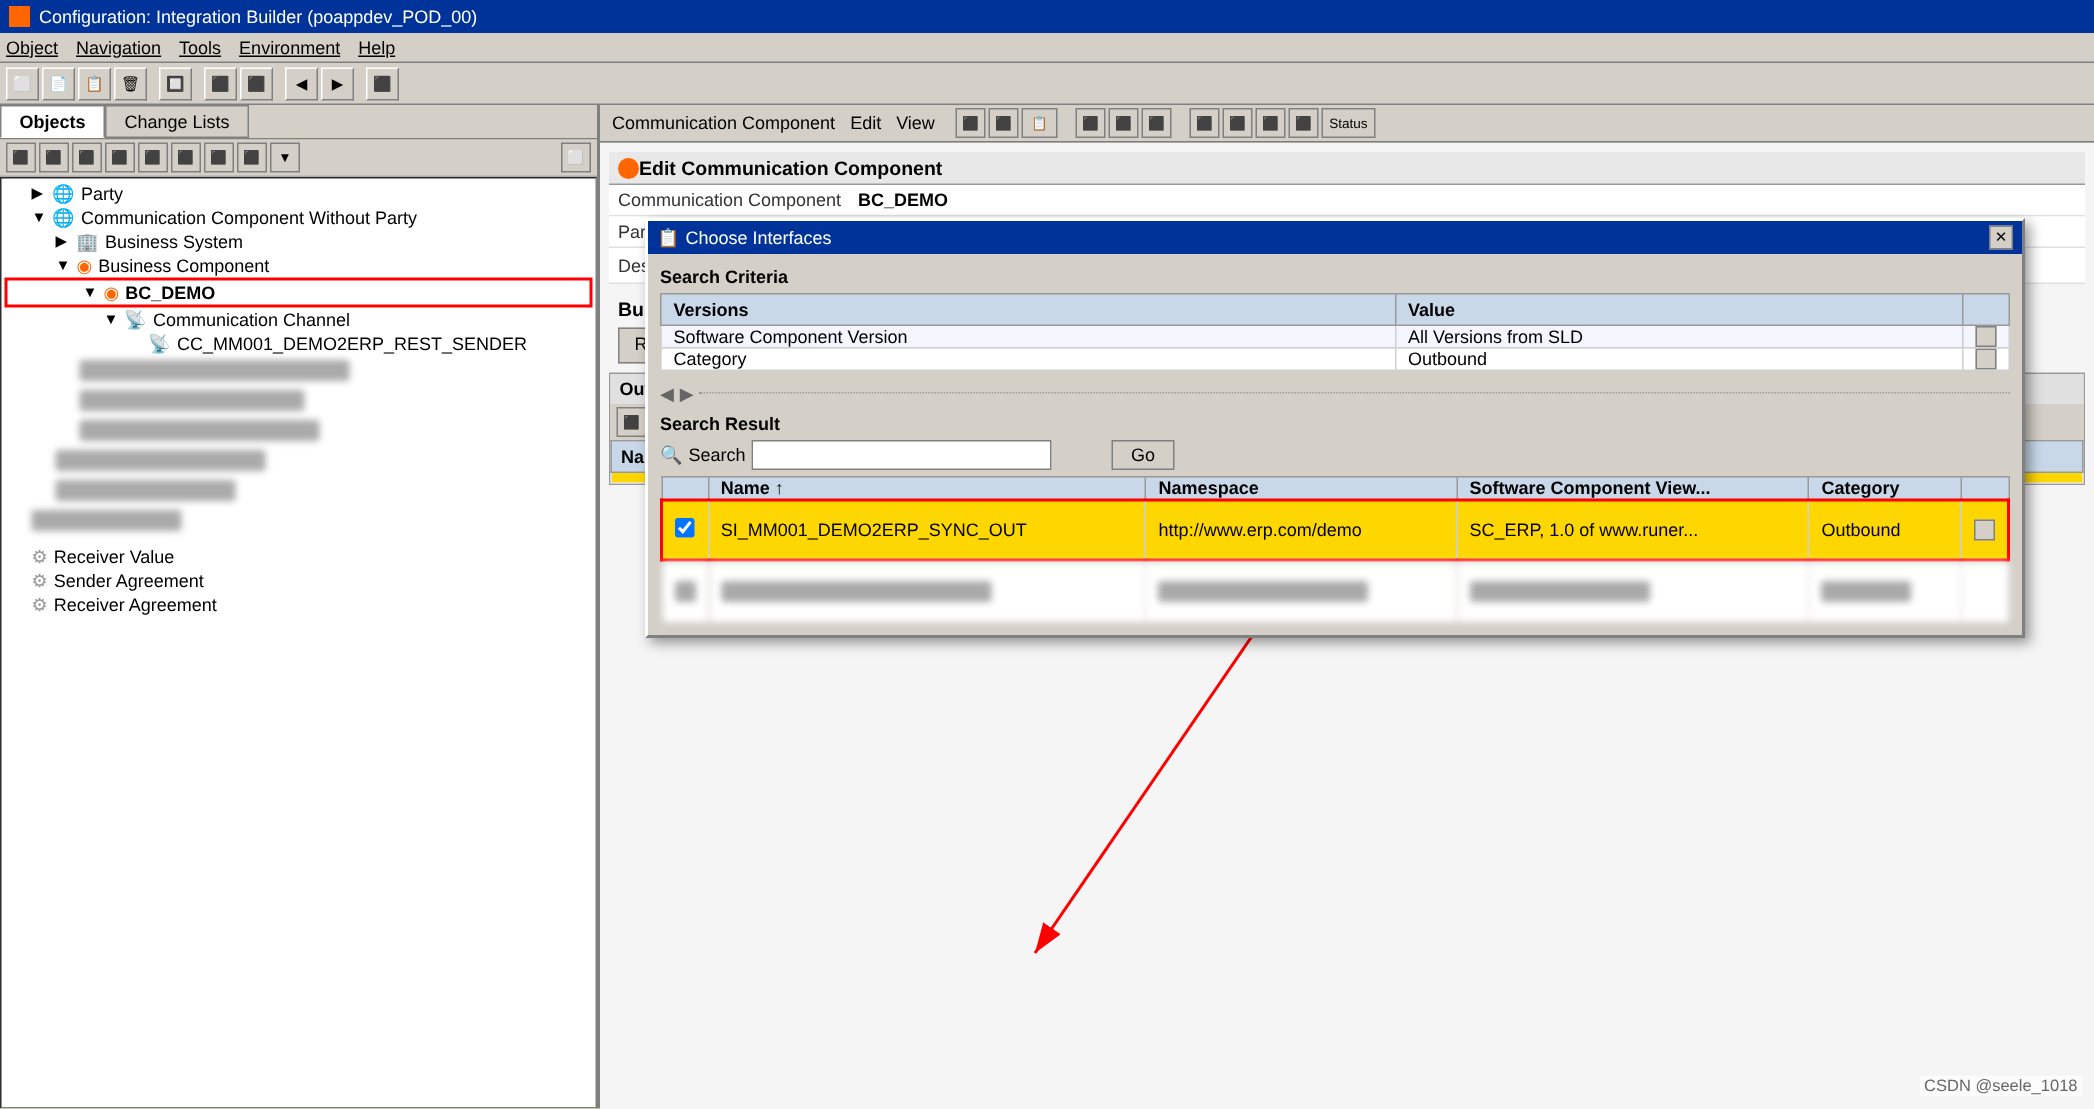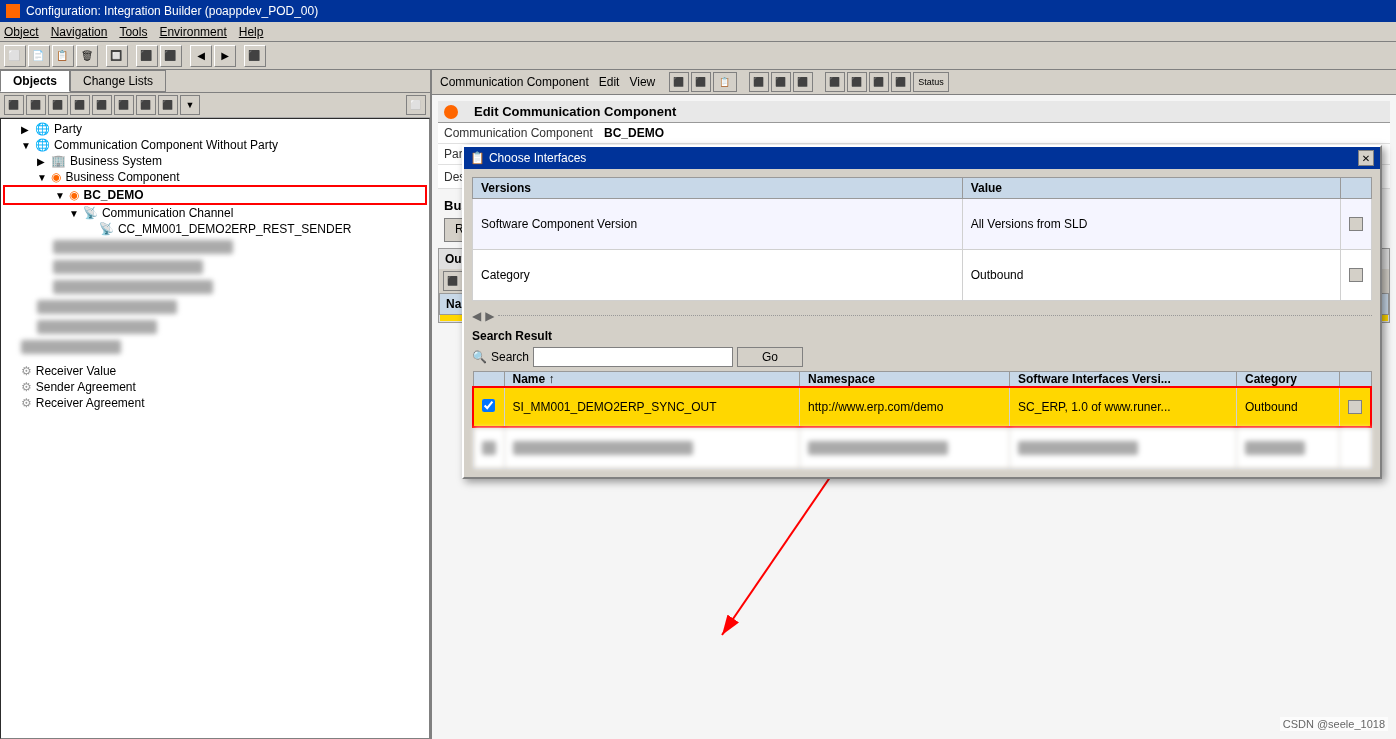--- a/index.html
+++ b/index.html
@@ -52,21 +52,21 @@
     .toolbar-separator { width: 4px; }
 
     
     .main-layout {
       display: flex;
       height: calc(739px - 22px - 20px - 28px);
     }
 
     
     .left-panel {
-      width: 432px;
+      width: 400px;
       background: #bef264;
       border-right: 2px solid #808080;
       display: flex;
       flex-direction: column;
     }
 
     .tabs-row {
       display: flex;
       background: #d4d0c8;
       border-bottom: 1px solid #808080;
@@ -162,21 +162,21 @@
     }
 
     .section-header {
       background: #e8e8e8;
       padding: 3px 6px;
       font-size: 13px;
       font-weight: bold;
       border-bottom: 1px solid #999;
       display: flex;
       align-items: center;
-      gap: 16px;
+      gap: 0;
     }
     .section-header-icon {
       width: 14px; height: 14px;
       background: #ff6600;
       border-radius: 50%;
       display: inline-block;
     }
 
     .form-row {
       display: flex;
@@ -309,45 +309,46 @@
       font-size: 12px;
       margin-bottom: 8px;
     }
     .criteria-table th {
       background: #c8d8e8;
       padding: 3px 8px;
       border: 1px solid #999;
       text-align: left;
     }
     .criteria-table td {
-      padding: 18px 8px;
+      padding: 0 8px;
       border: 1px solid #d0d0d0;
       background: white;
     }
     .criteria-table tr:nth-child(odd) td { background: #f5f5ff; }
 
     .search-row {
       display: flex;
       align-items: center;
       gap: 4px;
       margin-bottom: 4px;
     }
     .search-input {
       width: 200px;
       height: 20px;
       border: 1px solid #808080;
       font-size: 12px;
       padding: 0 3px;
     }
     .go-btn {
-      padding: 2px 24px;
+      padding: 2px 12px;
       background: #d4d0c8;
       border: 1px solid #808080;
       cursor: pointer;
       font-size: 12px;
+      margin-left: 36px;
     }
     .result-table {
       width: 100%;
       border-collapse: collapse;
       font-size: 12px;
     }
     .result-table th {
       background: #c8d8e8;
       padding: 0 8px;
       border: 1px solid #999;
@@ -632,20 +633,21 @@
         <div class="dialog-title-bar">
           <div class="dialog-title-left">
             <span>📋</span>
             <span>Choose Interfaces</span>
           </div>
           <div class="dialog-close">✕</div>
         </div>
 
         <div class="dialog-content">
 
+          <div class="dialog-section-title">Search Criteria</div>
           <table class="criteria-table">
             <thead>
               <tr>
                 <th>Versions</th>
                 <th>Value</th>
                 <th style="width:20px;"></th>
               </tr>
             </thead>
             <tbody>
               <tr>
@@ -678,21 +680,21 @@
             <input type="text" class="search-input" value="" style="">
             <button class="go-btn">Go</button>
           </div>
 
           <table class="result-table">
             <thead>
               <tr>
                 <th style="width:20px;"></th>
                 <th>Name ↑</th>
                 <th>Namespace</th>
-                <th>Software Interfaces Versi...</th>
+                <th>Software Component View...</th>
                 <th>Category</th>
                 <th style="width:16px;"></th>
               </tr>
             </thead>
             <tbody>
               <tr class="selected" style="border: 2px solid red;">
                 <td>
                   <input type="checkbox" checked="" style="">
                 </td>
                 <td>SI_MM001_DEMO2ERP_SYNC_OUT</td>

